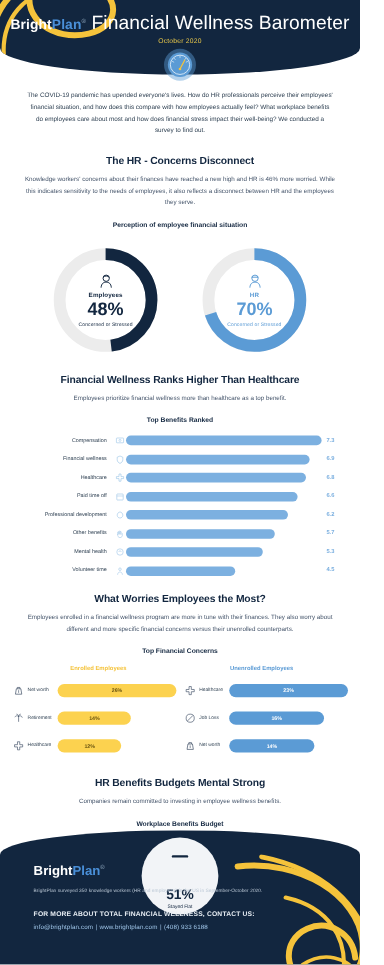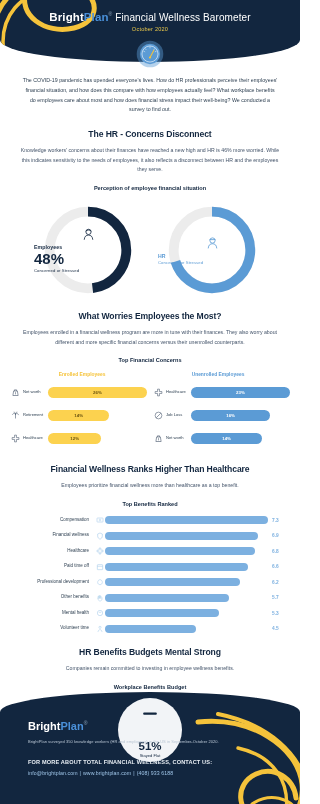--- a/index.html
+++ b/index.html
@@ -32,21 +32,21 @@
   .header-inner {
     position: relative;
     z-index: 3;
     text-align: center;
     padding-top: 11px;
   }
   .brand-line { font-size: 11.5px; letter-spacing: .1px; white-space: nowrap; }
   .brand-bright { color: #ffffff; font-weight: bold; }
   .brand-plan { color: #4a90d9; font-weight: bold; }
   .brand-tm { color: #8fa8bf; font-size: 5px; vertical-align: super; }
-  .brand-rest { color: #ffffff; font-weight: normal; font-size: 10px; }
+  .brand-rest { color: #ffffff; font-weight: normal; font-size: 16px; }
   .header-date { color: #e8c74a; font-size: 5.6px; margin-top: 3px; letter-spacing: .2px; }
 
   
   .gauge-badge {
     position: absolute;
     left: 50%;
     top: 40px;
     transform: translateX(-50%);
     width: 28px; height: 28px;
     z-index: 6;
@@ -81,20 +81,21 @@
     color: #12263f;
     margin-top: 10px;
   }
 
   
   .donuts { display: flex; justify-content: center; gap: 16px; margin-top: 10px; }
   .donut-wrap { position: relative; width: 108px; height: 98px; }
   .donut-center {
     position: absolute; left: 0; right: 0; top: 50%;
     transform: translateY(-50%);
+    text-align: center;
   }
   .donut-person { display: block; margin: 0 auto 2px auto; }
   .donut-who { font-size: 5.2px; font-weight: bold; letter-spacing: .1px; }
   .donut-pct { font-size: 15px; font-weight: bold; line-height: 1.15; }
   .donut-note { font-size: 4.2px; letter-spacing: .1px; margin-top: 1px; }
   .d-dark .donut-who, .d-dark .donut-pct, .d-dark .donut-note { color: #12263f; }
   .d-blue .donut-who, .d-blue .donut-pct, .d-blue .donut-note { color: #5b9bd5; }
 
   
   .concern-heads { display: flex; margin: 9px 14px 0 14px; }
@@ -246,22 +247,141 @@
           <circle cx="55" cy="55" r="43" fill="none" stroke="#ececec" stroke-width="11"></circle>
           <circle cx="55" cy="55" r="43" fill="none" stroke="#5b9bd5" stroke-width="11" stroke-dasharray="189.2 81.0" stroke-dashoffset="0" transform="rotate(-90 55 55)" stroke-linecap="butt"></circle>
         </svg>
         <div class="donut-center">
           <svg class="donut-person" width="15" height="15" viewBox="0 0 24 24">
             <circle cx="12" cy="8" r="4.2" fill="none" stroke="#5b9bd5" stroke-width="1.3"></circle>
             <path d="M5.2 20 C5.6 15 8.4 13.2 12 13.2 C15.6 13.2 18.4 15 18.8 20" fill="none" stroke="#5b9bd5" stroke-width="1.3" stroke-linecap="round"></path>
             <path d="M7.9 6.6 L16.1 6.6" fill="none" stroke="#5b9bd5" stroke-width="1.3" stroke-linecap="round"></path>
           </svg>
           <div class="donut-who">HR</div>
+          <div class="donut-pct">70%</div>
           <div class="donut-note">Concerned or Stressed</div>
         </div>
+      </div>
+
+    </div>
+  </div>
+
+  <div style="margin-top:12px;">
+    <div class="sec-title">Financial Wellness Ranks Higher Than Healthcare</div>
+    <p class="sec-sub">Employees prioritize financial wellness more than healthcare as a top benefit.</p>
+    <div class="sec-label">Top Benefits Ranked</div>
+
+    <div class="benefits">
+
+      <div class="ben-row">
+        <span class="ben-label">Compensation</span>
+        <span class="ben-icon">
+          <svg width="8" height="8" viewBox="0 0 24 24">
+              <rect x="3" y="6" width="18" height="12" rx="1.5" fill="none" stroke="#9ec6e8" stroke-width="1.6"></rect>
+              <circle cx="12" cy="12" r="2.6" fill="none" stroke="#9ec6e8" stroke-width="1.4"></circle>
+            </svg>
+        </span>
+        <span class="ben-bartrack">
+          <span class="ben-bar" style="width:100%"></span>
+        </span>
+        <span class="ben-val">7.3</span>
+      </div>
+
+      <div class="ben-row">
+        <span class="ben-label">Financial wellness</span>
+        <span class="ben-icon">
+          <svg width="8" height="8" viewBox="0 0 24 24">
+              <path d="M12 3l7 3v6c0 5-3.2 8-7 9.5C8.2 20 5 17 5 12V6z" fill="none" stroke="#9ec6e8" stroke-width="1.6" stroke-linejoin="round"></path>
+            </svg>
+        </span>
+        <span class="ben-bartrack">
+          <span class="ben-bar" style="width:94%"></span>
+        </span>
+        <span class="ben-val">6.9</span>
+      </div>
+
+      <div class="ben-row">
+        <span class="ben-label">Healthcare</span>
+        <span class="ben-icon">
+          <svg width="8" height="8" viewBox="0 0 24 24">
+              <path d="M9.5 3h5v6.5H21v5h-6.5V21h-5v-6.5H3v-5h6.5z" fill="none" stroke="#9ec6e8" stroke-width="1.6" stroke-linejoin="round"></path>
+            </svg>
+        </span>
+        <span class="ben-bartrack">
+          <span class="ben-bar" style="width:92%"></span>
+        </span>
+        <span class="ben-val">6.8</span>
+      </div>
+
+      <div class="ben-row">
+        <span class="ben-label">Paid time off</span>
+        <span class="ben-icon">
+          <svg width="8" height="8" viewBox="0 0 24 24">
+              <rect x="4" y="5" width="16" height="15" rx="1.6" fill="none" stroke="#9ec6e8" stroke-width="1.6"></rect>
+              <line x1="4" y1="10" x2="20" y2="10" stroke="#9ec6e8" stroke-width="1.4"></line>
+            </svg>
+        </span>
+        <span class="ben-bartrack">
+          <span class="ben-bar" style="width:88%"></span>
+        </span>
+        <span class="ben-val">6.6</span>
+      </div>
+
+      <div class="ben-row">
+        <span class="ben-label">Professional development</span>
+        <span class="ben-icon">
+          <svg width="8" height="8" viewBox="0 0 24 24">
+              <path d="M12 20c-4 0-7-3-7-7s3-8 7-8 7 4 7 8-3 7-7 7z" fill="none" stroke="#9ec6e8" stroke-width="1.5"></path>
+            </svg>
+        </span>
+        <span class="ben-bartrack">
+          <span class="ben-bar" style="width:83%"></span>
+        </span>
+        <span class="ben-val">6.2</span>
+      </div>
+
+      <div class="ben-row">
+        <span class="ben-label">Other benefits</span>
+        <span class="ben-icon">
+          <svg width="8" height="8" viewBox="0 0 24 24">
+              <path d="M6 13V8a1.5 1.5 0 013 0v4M9 12V6a1.5 1.5 0 013 0v6M12 12V7a1.5 1.5 0 013 0v6M6 13c0 5 2 8 6 8s6-3 6-7v-3" fill="none" stroke="#9ec6e8" stroke-width="1.4" stroke-linecap="round"></path>
+            </svg>
+        </span>
+        <span class="ben-bartrack">
+          <span class="ben-bar" style="width:76%"></span>
+        </span>
+        <span class="ben-val">5.7</span>
+      </div>
+
+      <div class="ben-row">
+        <span class="ben-label">Mental health</span>
+        <span class="ben-icon">
+          <svg width="8" height="8" viewBox="0 0 24 24">
+              <circle cx="12" cy="12" r="8" fill="none" stroke="#9ec6e8" stroke-width="1.5"></circle>
+              <path d="M9 12a3 3 0 016 0" fill="none" stroke="#9ec6e8" stroke-width="1.3"></path>
+            </svg>
+        </span>
+        <span class="ben-bartrack">
+          <span class="ben-bar" style="width:70%"></span>
+        </span>
+        <span class="ben-val">5.3</span>
+      </div>
+
+      <div class="ben-row">
+        <span class="ben-label">Volunteer time</span>
+        <span class="ben-icon">
+          <svg width="8" height="8" viewBox="0 0 24 24">
+              <circle cx="12" cy="7" r="3.2" fill="none" stroke="#9ec6e8" stroke-width="1.5"></circle>
+              <path d="M6 20c.4-4 3-6 6-6s5.6 2 6 6" fill="none" stroke="#9ec6e8" stroke-width="1.4" stroke-linecap="round"></path>
+            </svg>
+        </span>
+        <span class="ben-bartrack">
+          <span class="ben-bar" style="width:56%"></span>
+        </span>
+        <span class="ben-val">4.5</span>
       </div>
 
     </div>
   </div>
 
   <div style="margin-top:12px;">
     <div class="sec-title">What Worries Employees the Most?</div>
     <p class="sec-sub">Employees enrolled in a financial wellness program are more in tune with their finances. They also worry about different and more specific financial concerns versus their unenrolled counterparts.</p>
     <div class="sec-label">Top Financial Concerns</div>
 
@@ -341,138 +461,20 @@
                 <path d="M7 8h10l2 12H5z" fill="none" stroke="#44546a" stroke-width="1.6"></path>
                 <path d="M9 8V5h6v3" fill="none" stroke="#44546a" stroke-width="1.6"></path>
                 <line x1="12" y1="11" x2="12" y2="17" stroke="#44546a" stroke-width="1.4"></line>
               </svg>
           </span>
           <span class="cbar-name">Net worth</span>
           <span class="cbar-track">
             <span class="cbar-fill f-blue" style="width:72%">14%</span>
           </span>
         </div>
-      </div>
-
-    </div>
-  </div>
-
-  <div style="margin-top:12px;">
-    <div class="sec-title">Financial Wellness Ranks Higher Than Healthcare</div>
-    <p class="sec-sub">Employees prioritize financial wellness more than healthcare as a top benefit.</p>
-    <div class="sec-label">Top Benefits Ranked</div>
-
-    <div class="benefits">
-
-      <div class="ben-row">
-        <span class="ben-label">Compensation</span>
-        <span class="ben-icon">
-          <svg width="8" height="8" viewBox="0 0 24 24">
-              <rect x="3" y="6" width="18" height="12" rx="1.5" fill="none" stroke="#9ec6e8" stroke-width="1.6"></rect>
-              <circle cx="12" cy="12" r="2.6" fill="none" stroke="#9ec6e8" stroke-width="1.4"></circle>
-            </svg>
-        </span>
-        <span class="ben-bartrack">
-          <span class="ben-bar" style="width:100%"></span>
-        </span>
-        <span class="ben-val">7.3</span>
-      </div>
-
-      <div class="ben-row">
-        <span class="ben-label">Financial wellness</span>
-        <span class="ben-icon">
-          <svg width="8" height="8" viewBox="0 0 24 24">
-              <path d="M12 3l7 3v6c0 5-3.2 8-7 9.5C8.2 20 5 17 5 12V6z" fill="none" stroke="#9ec6e8" stroke-width="1.6" stroke-linejoin="round"></path>
-            </svg>
-        </span>
-        <span class="ben-bartrack">
-          <span class="ben-bar" style="width:94%"></span>
-        </span>
-        <span class="ben-val">6.9</span>
-      </div>
-
-      <div class="ben-row">
-        <span class="ben-label">Healthcare</span>
-        <span class="ben-icon">
-          <svg width="8" height="8" viewBox="0 0 24 24">
-              <path d="M9.5 3h5v6.5H21v5h-6.5V21h-5v-6.5H3v-5h6.5z" fill="none" stroke="#9ec6e8" stroke-width="1.6" stroke-linejoin="round"></path>
-            </svg>
-        </span>
-        <span class="ben-bartrack">
-          <span class="ben-bar" style="width:92%"></span>
-        </span>
-        <span class="ben-val">6.8</span>
-      </div>
-
-      <div class="ben-row">
-        <span class="ben-label">Paid time off</span>
-        <span class="ben-icon">
-          <svg width="8" height="8" viewBox="0 0 24 24">
-              <rect x="4" y="5" width="16" height="15" rx="1.6" fill="none" stroke="#9ec6e8" stroke-width="1.6"></rect>
-              <line x1="4" y1="10" x2="20" y2="10" stroke="#9ec6e8" stroke-width="1.4"></line>
-            </svg>
-        </span>
-        <span class="ben-bartrack">
-          <span class="ben-bar" style="width:88%"></span>
-        </span>
-        <span class="ben-val">6.6</span>
-      </div>
-
-      <div class="ben-row">
-        <span class="ben-label">Professional development</span>
-        <span class="ben-icon">
-          <svg width="8" height="8" viewBox="0 0 24 24">
-              <path d="M12 20c-4 0-7-3-7-7s3-8 7-8 7 4 7 8-3 7-7 7z" fill="none" stroke="#9ec6e8" stroke-width="1.5"></path>
-            </svg>
-        </span>
-        <span class="ben-bartrack">
-          <span class="ben-bar" style="width:83%"></span>
-        </span>
-        <span class="ben-val">6.2</span>
-      </div>
-
-      <div class="ben-row">
-        <span class="ben-label">Other benefits</span>
-        <span class="ben-icon">
-          <svg width="8" height="8" viewBox="0 0 24 24">
-              <path d="M6 13V8a1.5 1.5 0 013 0v4M9 12V6a1.5 1.5 0 013 0v6M12 12V7a1.5 1.5 0 013 0v6M6 13c0 5 2 8 6 8s6-3 6-7v-3" fill="none" stroke="#9ec6e8" stroke-width="1.4" stroke-linecap="round"></path>
-            </svg>
-        </span>
-        <span class="ben-bartrack">
-          <span class="ben-bar" style="width:76%"></span>
-        </span>
-        <span class="ben-val">5.7</span>
-      </div>
-
-      <div class="ben-row">
-        <span class="ben-label">Mental health</span>
-        <span class="ben-icon">
-          <svg width="8" height="8" viewBox="0 0 24 24">
-              <circle cx="12" cy="12" r="8" fill="none" stroke="#9ec6e8" stroke-width="1.5"></circle>
-              <path d="M9 12a3 3 0 016 0" fill="none" stroke="#9ec6e8" stroke-width="1.3"></path>
-            </svg>
-        </span>
-        <span class="ben-bartrack">
-          <span class="ben-bar" style="width:70%"></span>
-        </span>
-        <span class="ben-val">5.3</span>
-      </div>
-
-      <div class="ben-row">
-        <span class="ben-label">Volunteer time</span>
-        <span class="ben-icon">
-          <svg width="8" height="8" viewBox="0 0 24 24">
-              <circle cx="12" cy="7" r="3.2" fill="none" stroke="#9ec6e8" stroke-width="1.5"></circle>
-              <path d="M6 20c.4-4 3-6 6-6s5.6 2 6 6" fill="none" stroke="#9ec6e8" stroke-width="1.4" stroke-linecap="round"></path>
-            </svg>
-        </span>
-        <span class="ben-bartrack">
-          <span class="ben-bar" style="width:56%"></span>
-        </span>
-        <span class="ben-val">4.5</span>
       </div>
 
     </div>
   </div>
 
   <div style="margin-top:12px;">
     <div class="sec-title">HR Benefits Budgets Mental Strong</div>
     <p class="sec-sub">Companies remain committed to investing in employee wellness benefits.</p>
     <div class="sec-label">Workplace Benefits Budget</div>
 

